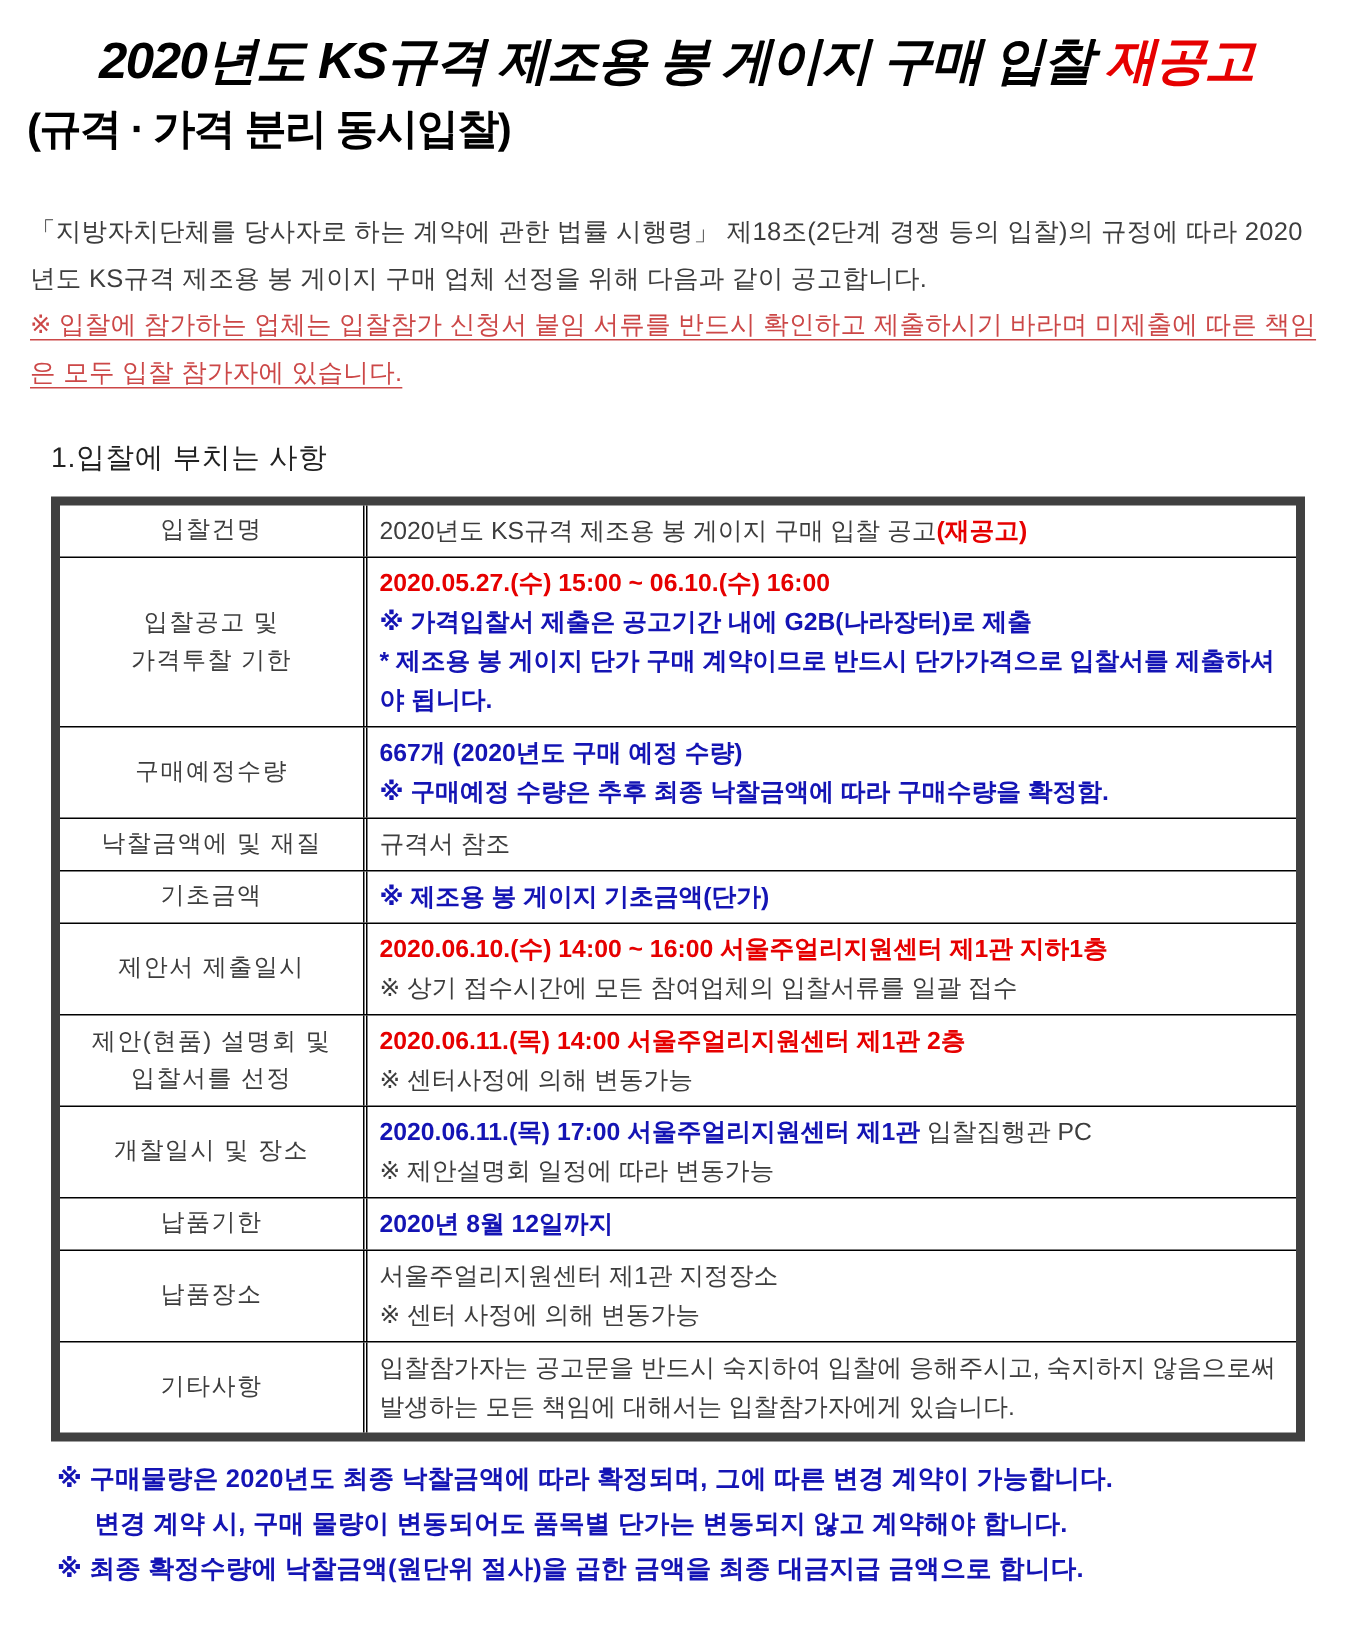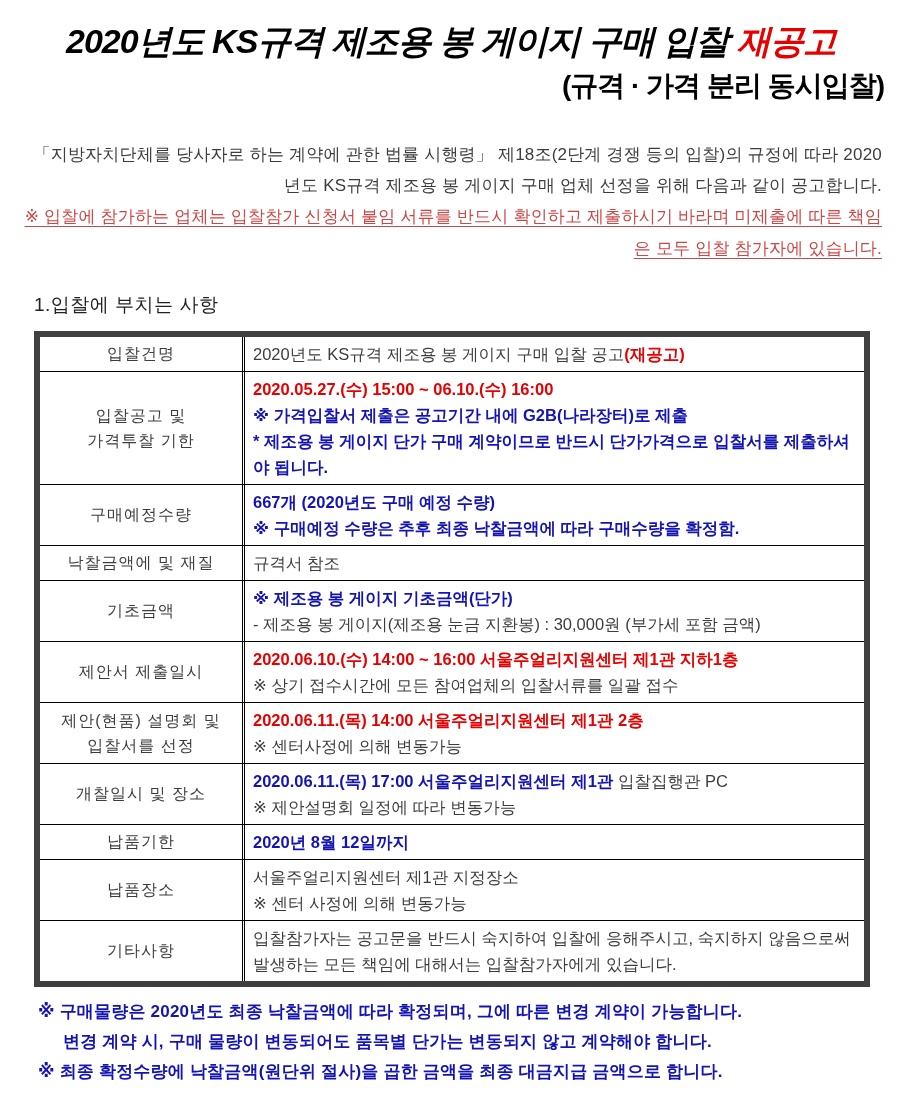--- a/index.html
+++ b/index.html
@@ -15,25 +15,25 @@
     font-family:"Liberation Sans","DejaVu Sans",sans-serif;color:var(--ink);
   }
   .page{padding:12px 18px 0 18px;}
 
   .title{
     margin:8px 0 0 0;text-align:center;color:#000;
     font-size:34px;font-weight:800;letter-spacing:-1px;line-height:1.25;font-style:italic;
   }
   .title .hl{color:var(--red);}
   .subtitle{
-    margin:4px 0 0 0;text-align:right;color:#000;
+    margin:4px 0 0 0;text-align:left;color:#000;
     font-size:28px;font-weight:800;letter-spacing:-1px;
   }
 
-  .intro{margin:34px 2px 0 2px;font-size:17px;line-height:1.85;color:var(--ink);letter-spacing:.2px;text-align:right;}
+  .intro{margin:34px 2px 0 2px;font-size:17px;line-height:1.85;color:var(--ink);letter-spacing:.2px;}
   .intro p{margin:0;}
   .warning{
     color:var(--warn);
     text-decoration:underline;text-underline-offset:4px;
   }
 
   .section-heading{margin:28px 0 0 16px;font-size:19px;color:#222;letter-spacing:.5px;}
 
   .bid-table{
     margin:13px 0 0 16px;width:836px;border:6px solid #404040;
@@ -101,21 +101,20 @@
       <div class="tr">
         <div class="th">낙찰금액에 및 재질</div>
         <div class="td">
           <div class="line"><span class="seg-black">규격서 참조</span></div>
         </div>
       </div>
       <div class="tr">
         <div class="th">기초금액</div>
         <div class="td">
           <div class="line"><span class="seg-blue">※ 제조용 봉 게이지 기초금액(단가)</span></div>
-          <div class="line"><span class="seg-black"> - 제조용 봉 게이지(제조용 눈금 지환봉) : 30,000원 (부가세 포함 금액)</span></div>
         </div>
       </div>
       <div class="tr">
         <div class="th">제안서 제출일시</div>
         <div class="td">
           <div class="line"><span class="seg-red">2020.06.10.(수) 14:00 ~ 16:00 서울주얼리지원센터 제1관 지하1층</span></div>
           <div class="line"><span class="seg-black">※ 상기 접수시간에 모든 참여업체의 입찰서류를 일괄 접수</span></div>
         </div>
       </div>
       <div class="tr">

